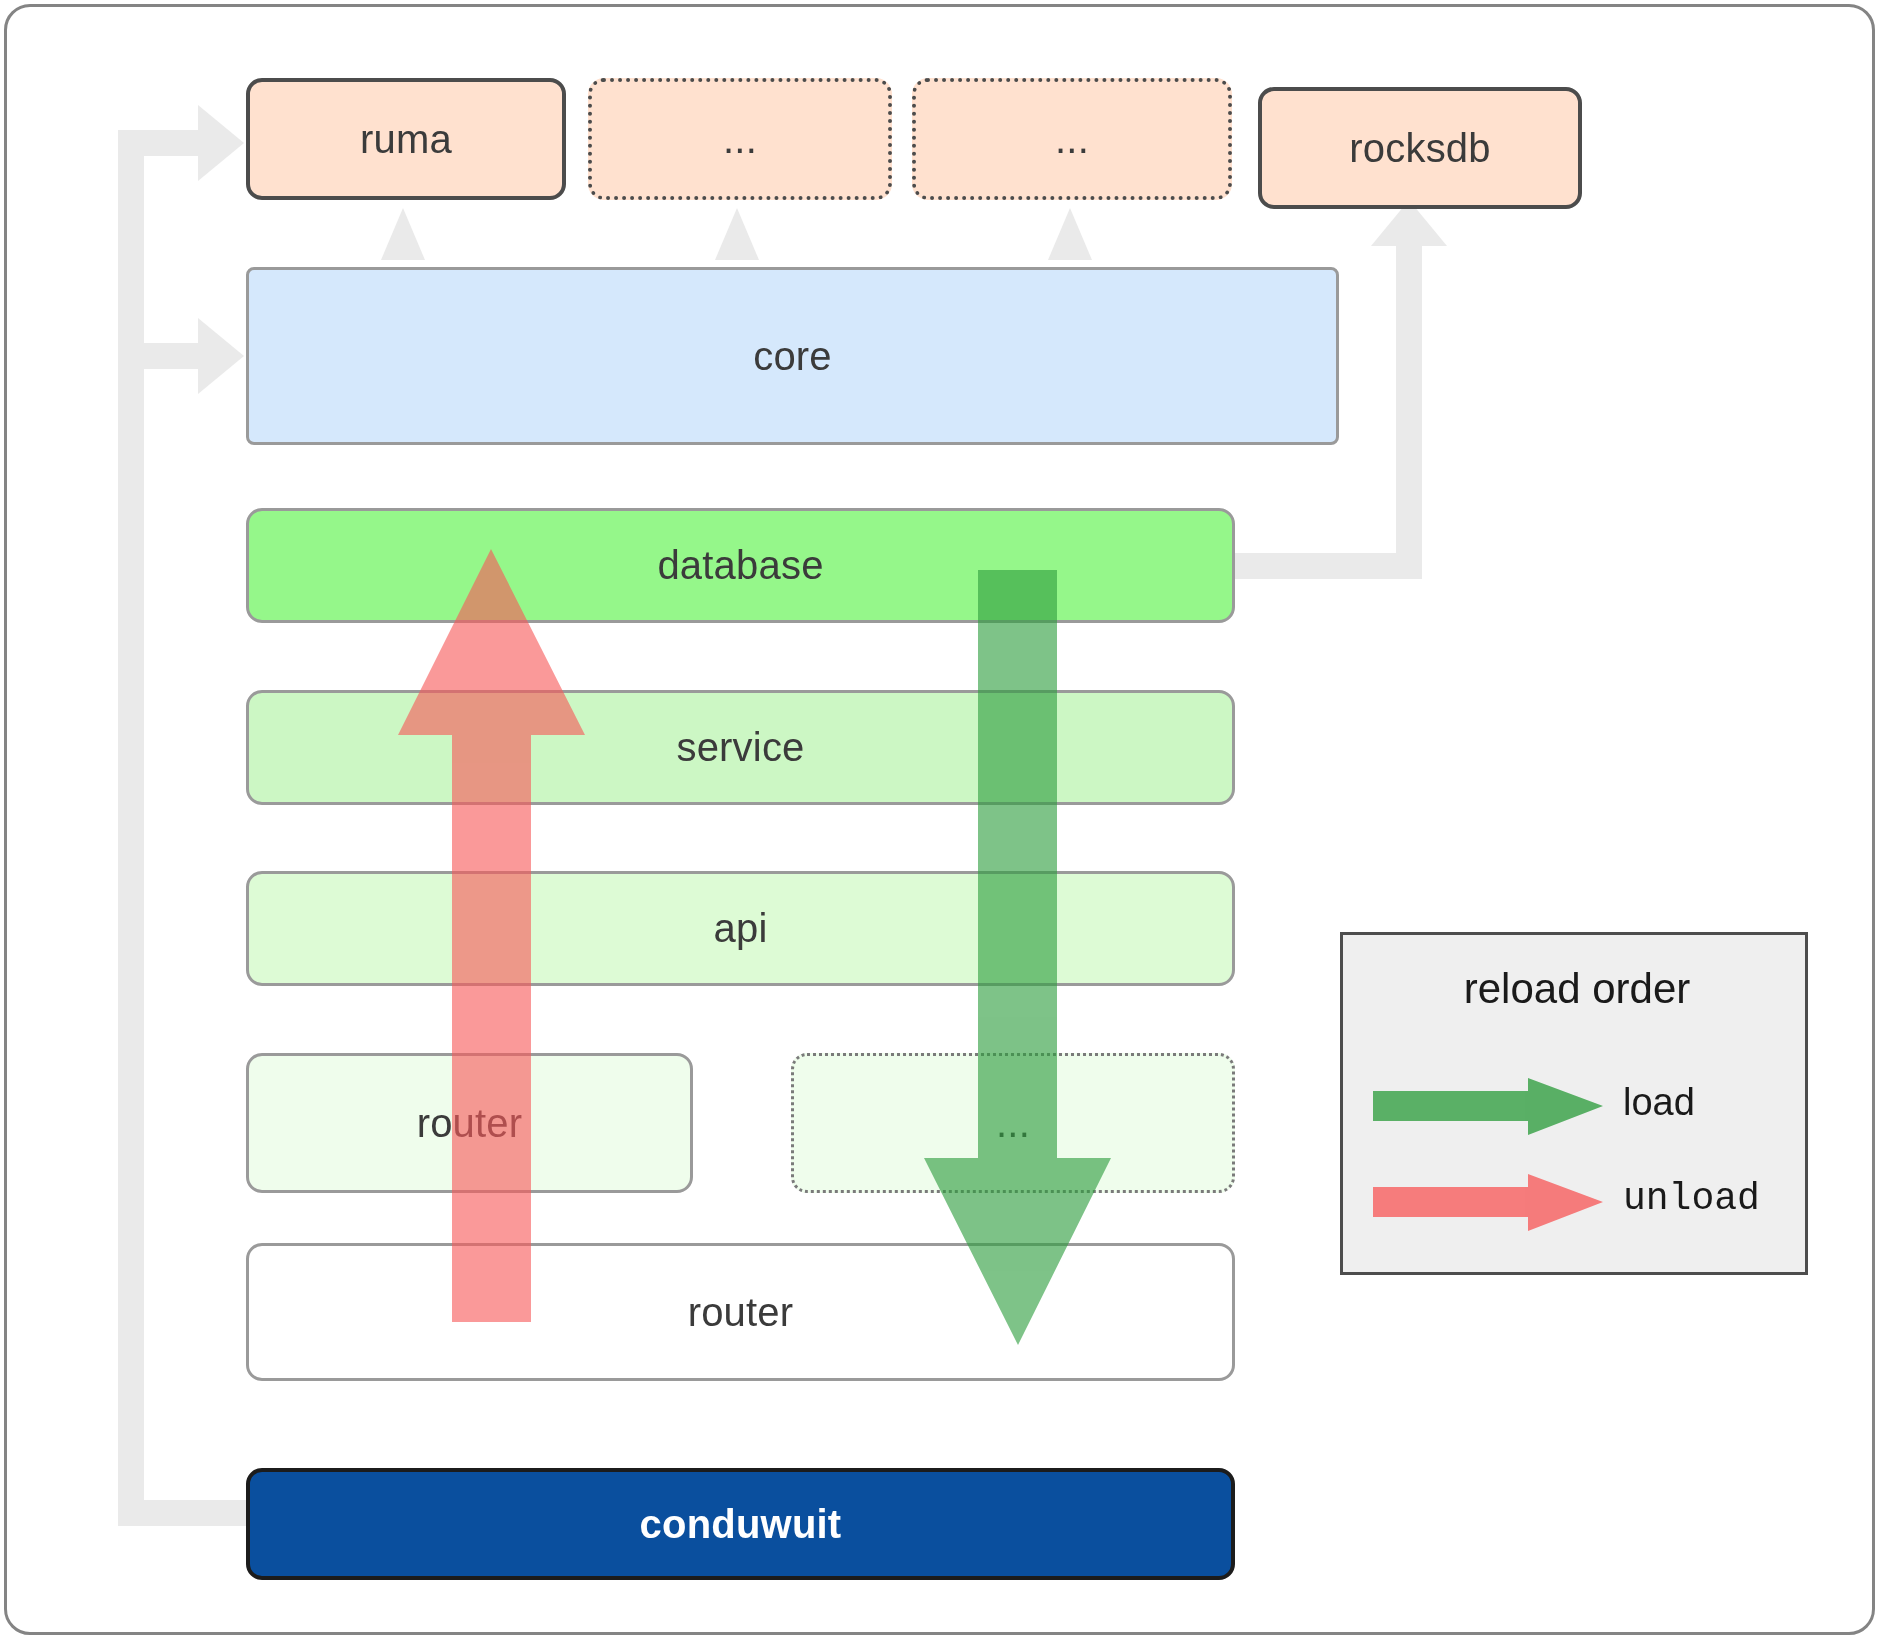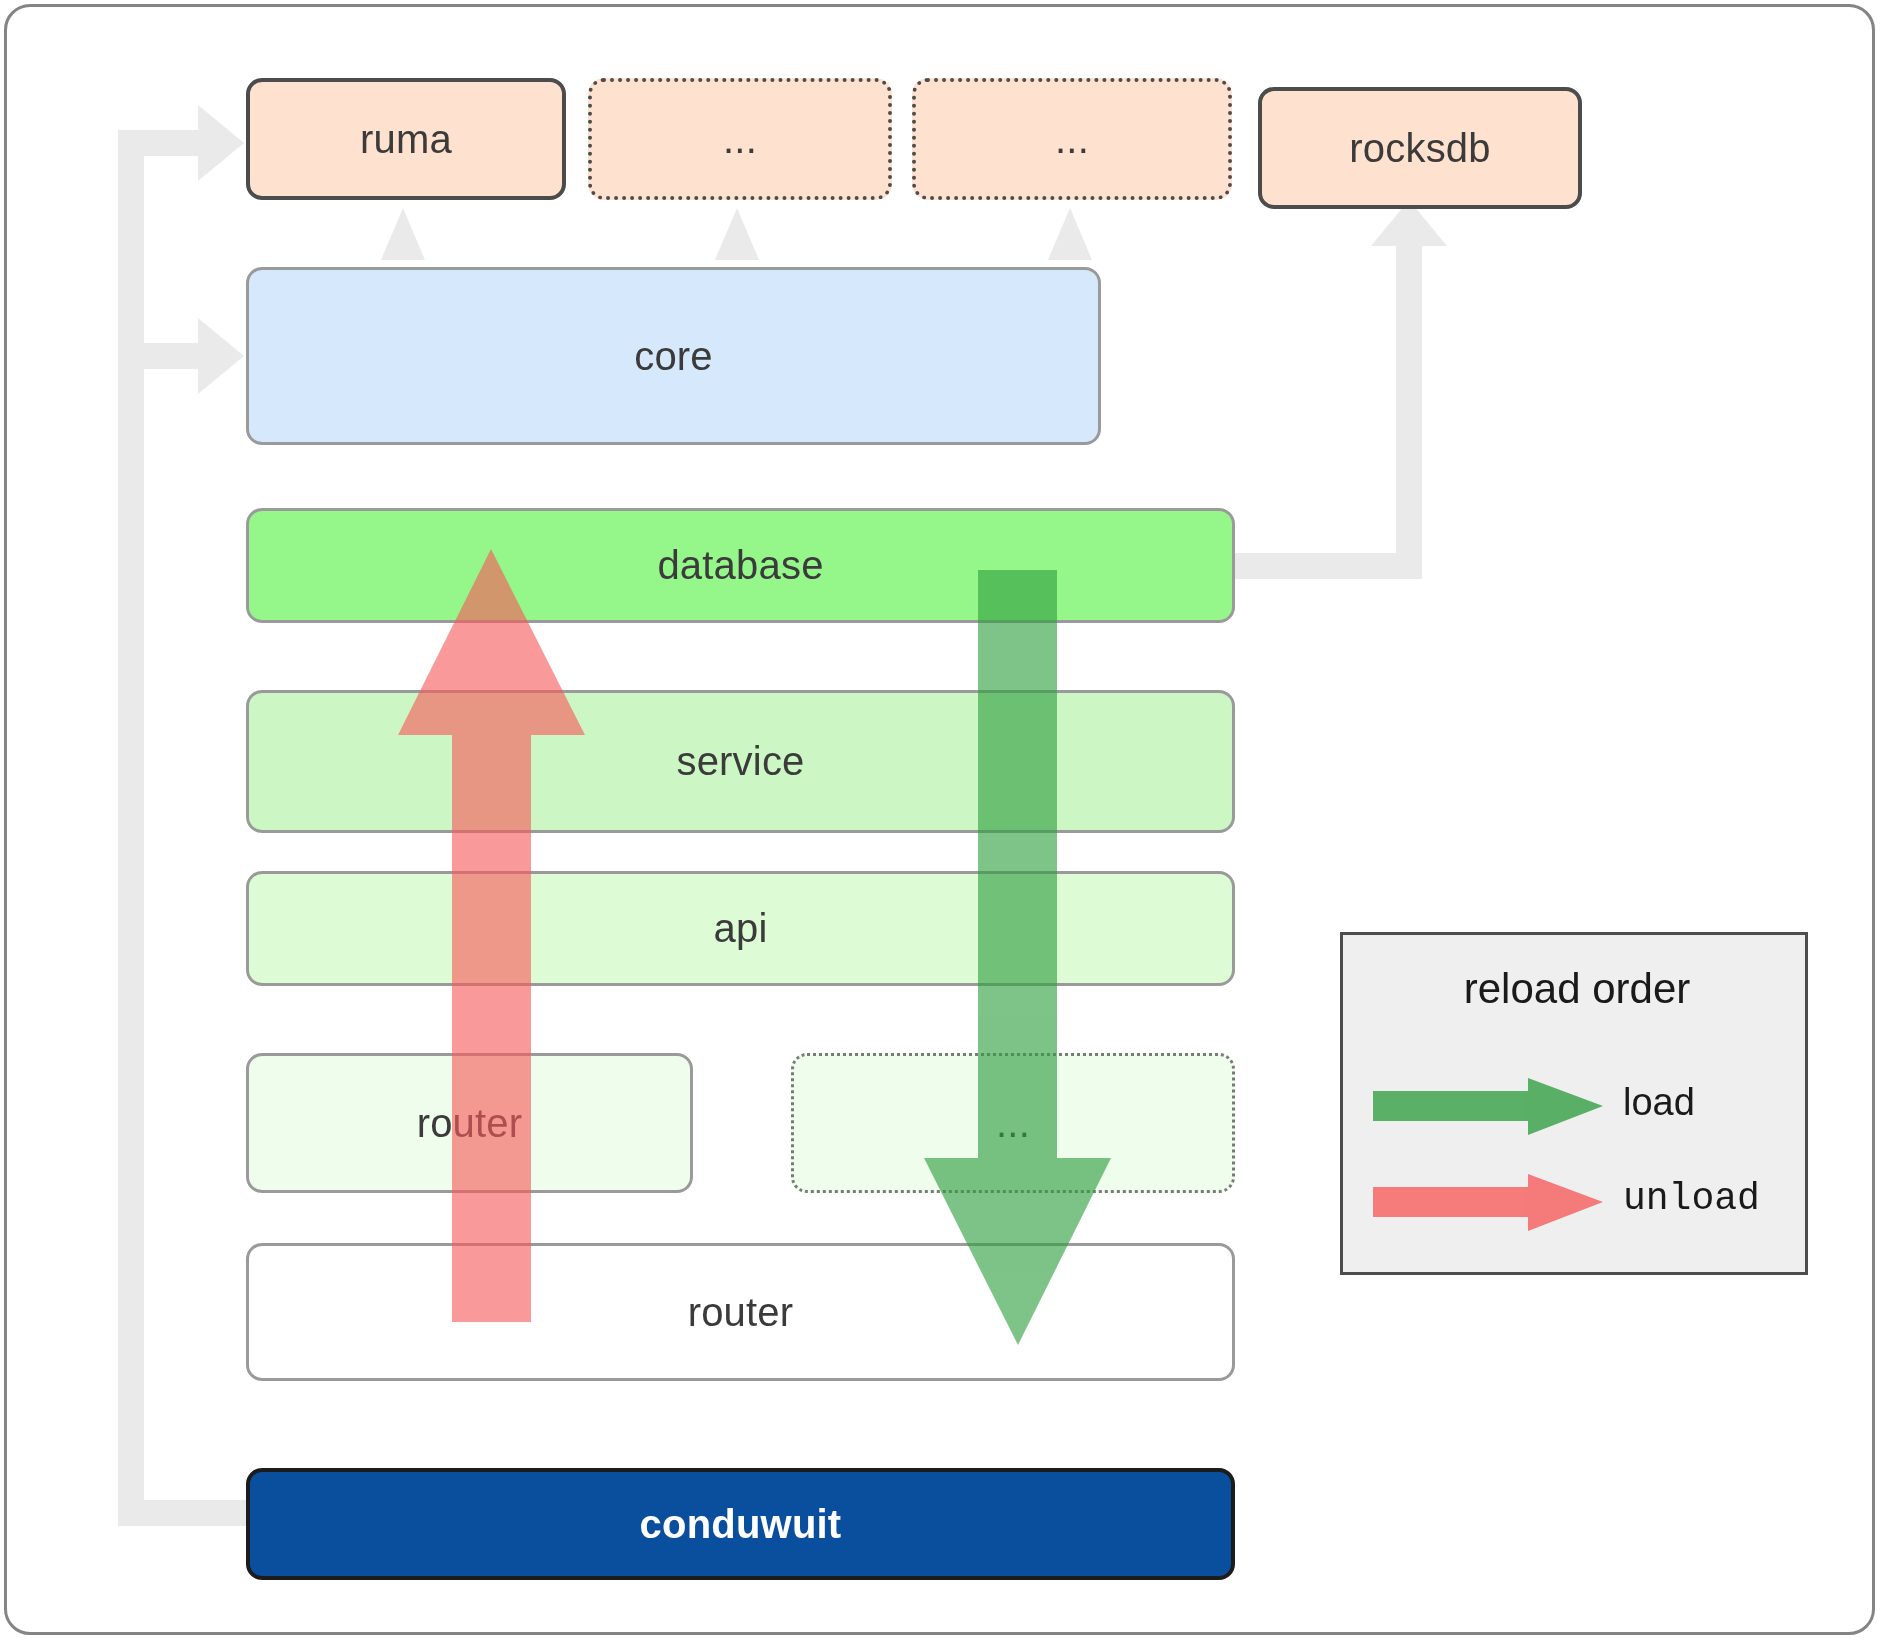--- a/index.html
+++ b/index.html
@@ -51,36 +51,36 @@
     height: 122px;
     top: 78px;
     border-radius: 16px;
   }
   .dep.dotted { border-style: dotted; border-width: 4px; }
 
   
   #core {
     background: #d5e8fc;
     border: 3px solid #9a9a9a;
-    border-radius: 16px;
+    border-radius: 8px;
     left: 246px;
     top: 267px;
-    width: 855px;
+    width: 1093px;
     height: 178px;
   }
 
   
   .layer {
     border: 3px solid #9a9a9a;
     border-radius: 16px;
     left: 246px;
     width: 989px;
   }
   #database { background: #95f78a; top: 508px;  height: 115px; }
-  #service  { background: #ccf7c4; top: 690px;  height: 143px; }
+  #service  { background: #ccf7c4; top: 690px;  height: 115px; }
   #api      { background: #ddfbd5; top: 871px;  height: 115px; }
   #admin    { background: #effdec; top: 1053px; height: 140px; left: 246px; width: 447px; }
   #dots2    { background: #effdec; top: 1053px; height: 140px; left: 791px; width: 444px;
               border: 3px dotted #7a7a7a; }
   #router   { background: #ffffff; top: 1243px; height: 138px; }
 
   #conduwuit {
     left: 246px;
     top: 1468px;
     width: 989px;

